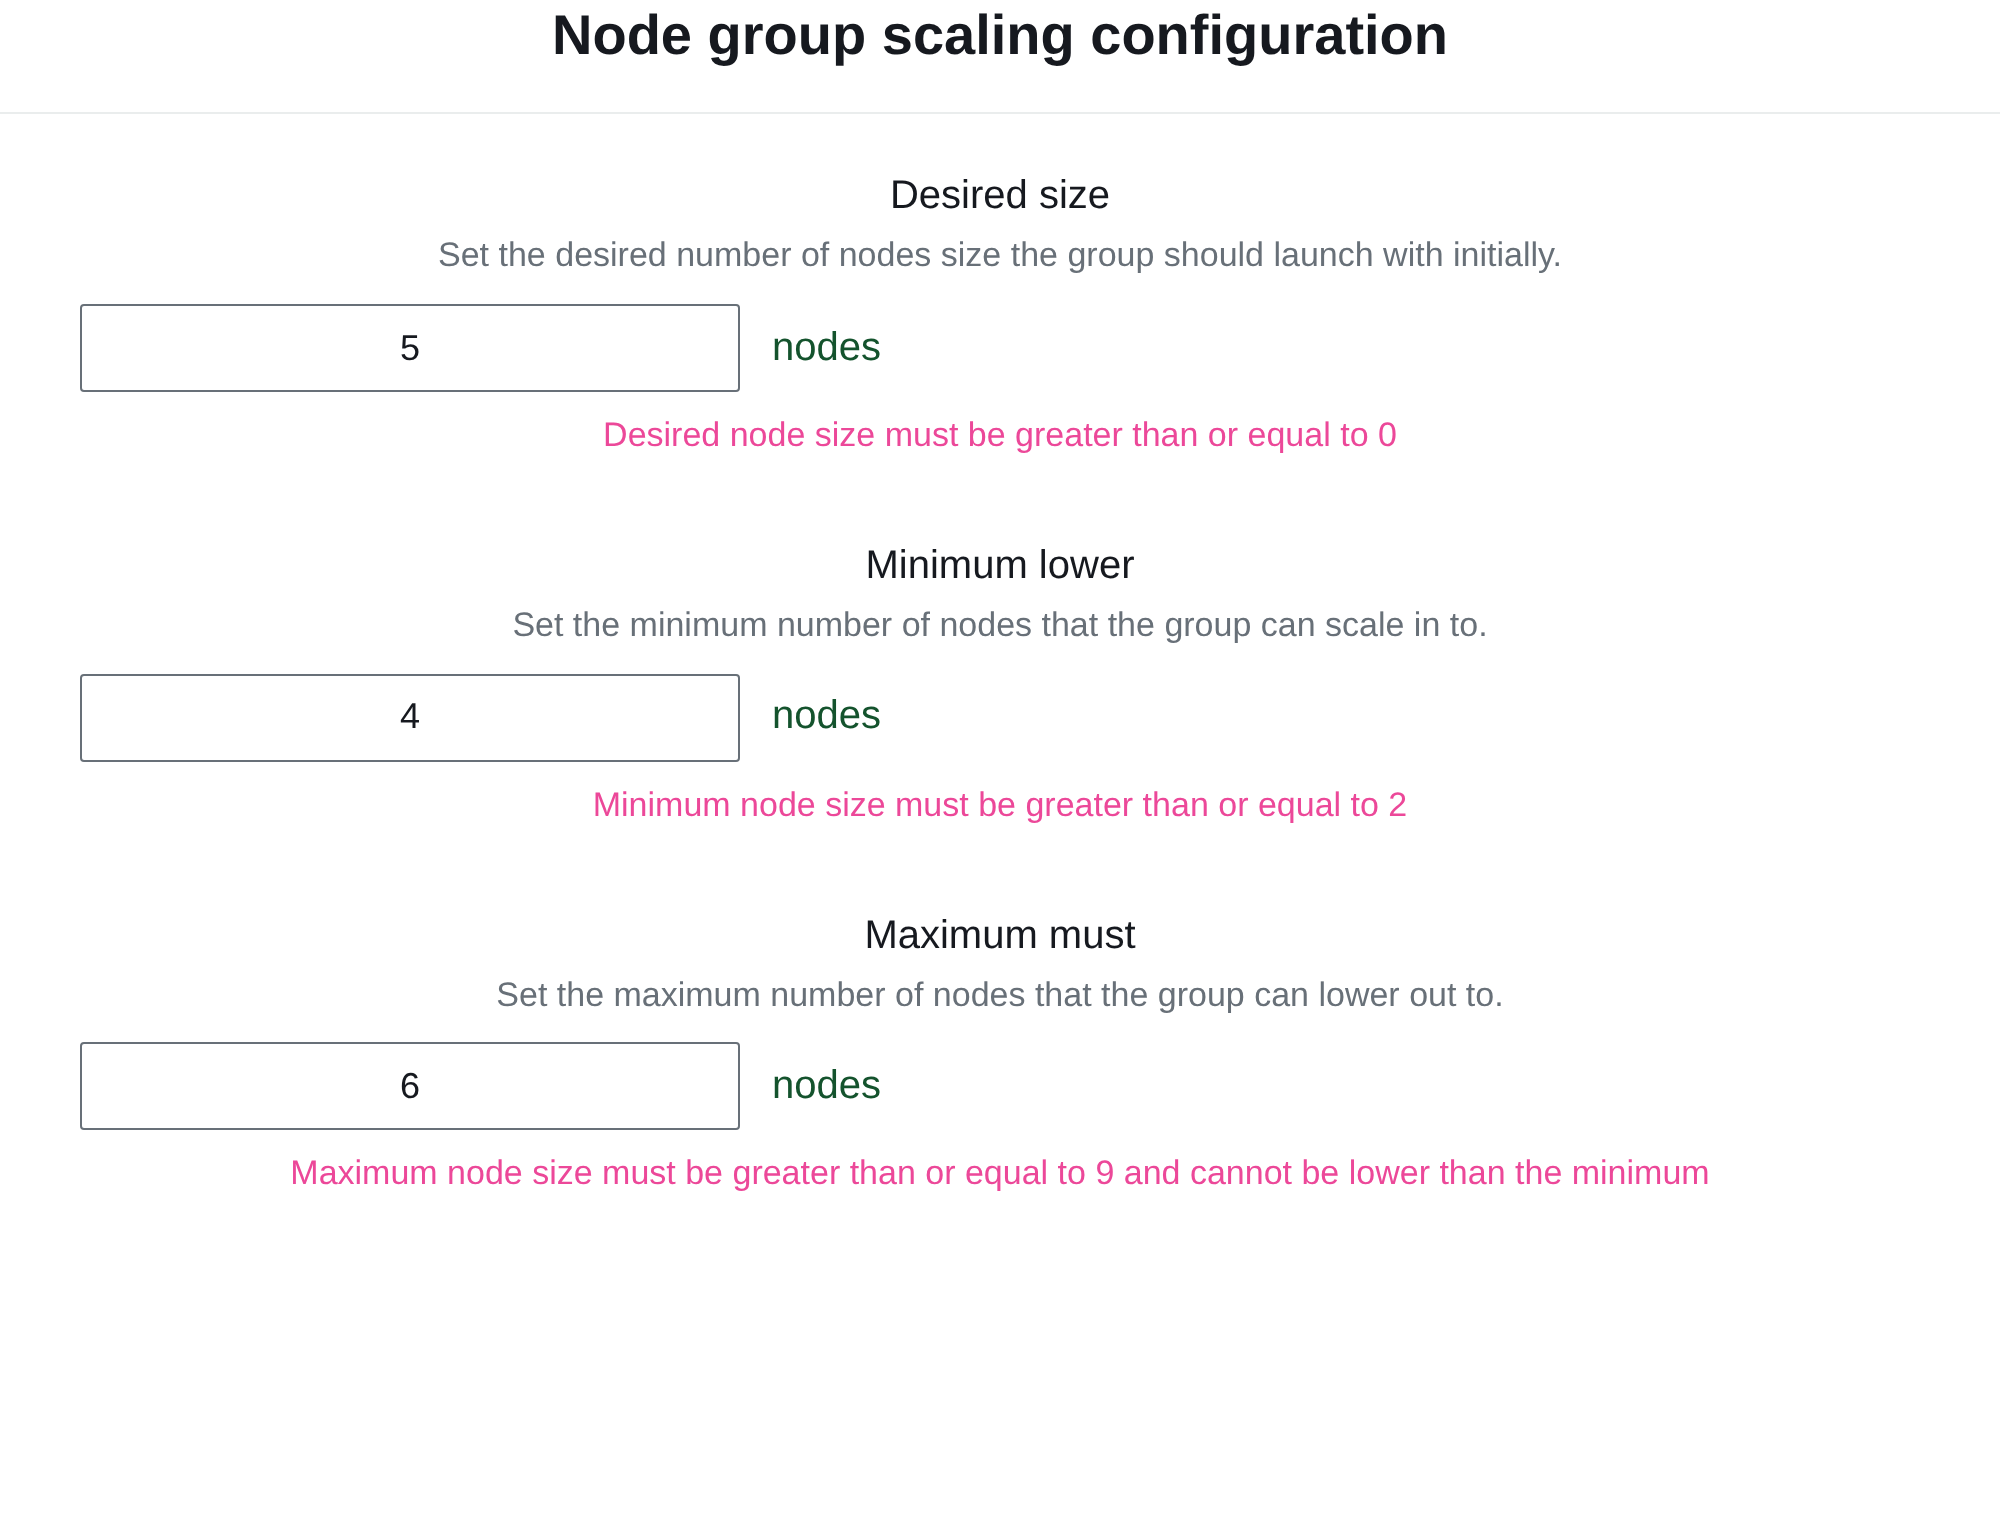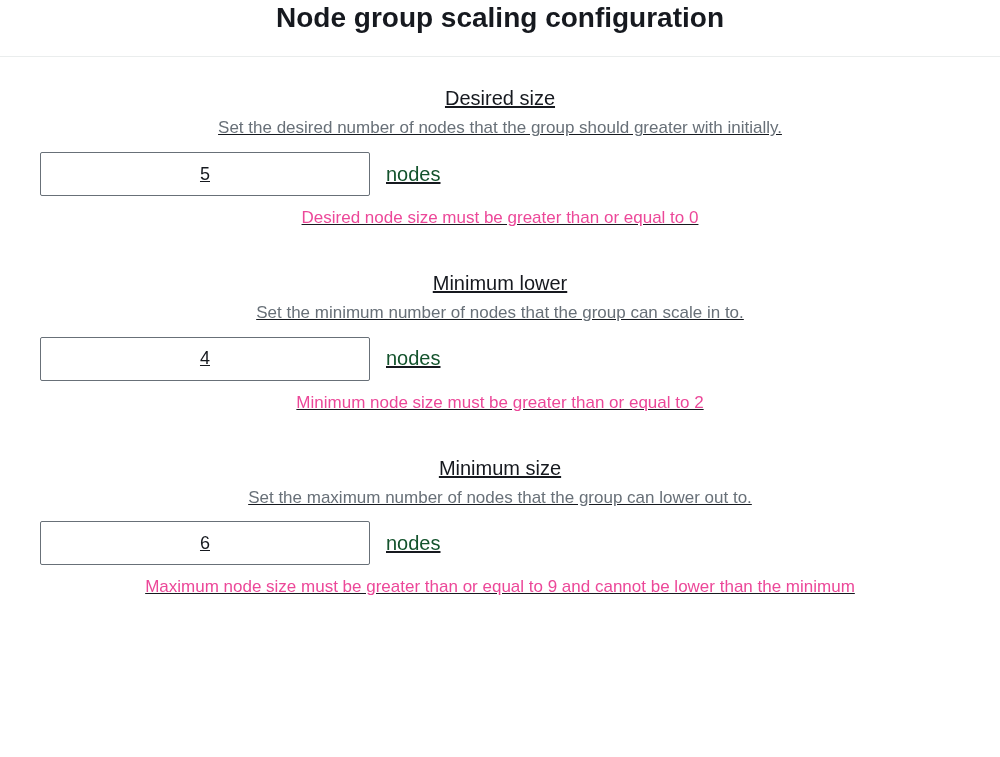--- a/index.html
+++ b/index.html
@@ -18,21 +18,20 @@
       border-bottom: 1px solid #eaeded;
     }
     .page-title {
       font-size: 28px;
       font-weight: 700;
       color: #16191f;
       line-height: 1.3;
     }
     .form-section {
       padding: 30px 40px 0 40px;
-      text-decoration: underline;
     }
     .field-group {
       margin-bottom: 42px;
     }
     .field-label {
       font-size: 20px;
       font-weight: 400;
       color: #16191f;
       margin-bottom: 6px;
       display: block;
@@ -74,40 +73,40 @@
 <body>
 
 <div class="page-header">
   <h1 class="page-title">Node group scaling configuration</h1>
 </div>
 
 <div class="form-section">
 
   <div class="field-group">
     <label class="field-label">Desired size</label>
-    <div class="field-description">Set the desired number of nodes that the group should greater with initially.</div>
+    <div class="field-description">Set the desired number of nodes size the group should launch with initially.</div>
     <div class="input-row">
       <input type="text" class="number-input" value="5" style="">
       <span class="unit-label">nodes</span>
     </div>
     <div class="field-hint">Desired node size must be greater than or equal to 0</div>
   </div>
 
   <div class="field-group">
     <label class="field-label">Minimum lower</label>
     <div class="field-description">Set the minimum number of nodes that the group can scale in to.</div>
     <div class="input-row">
       <input type="text" class="number-input" value="4" style="">
       <span class="unit-label">nodes</span>
     </div>
     <div class="field-hint">Minimum node size must be greater than or equal to 2</div>
   </div>
 
   <div class="field-group">
-    <label class="field-label">Minimum size</label>
+    <label class="field-label">Maximum must</label>
     <div class="field-description">Set the maximum number of nodes that the group can lower out to.</div>
     <div class="input-row">
       <input type="text" class="number-input" value="6" style="">
       <span class="unit-label">nodes</span>
     </div>
     <div class="field-hint">Maximum node size must be greater than or equal to 9 and cannot be lower than the minimum</div>
   </div>
 
 </div>
 

